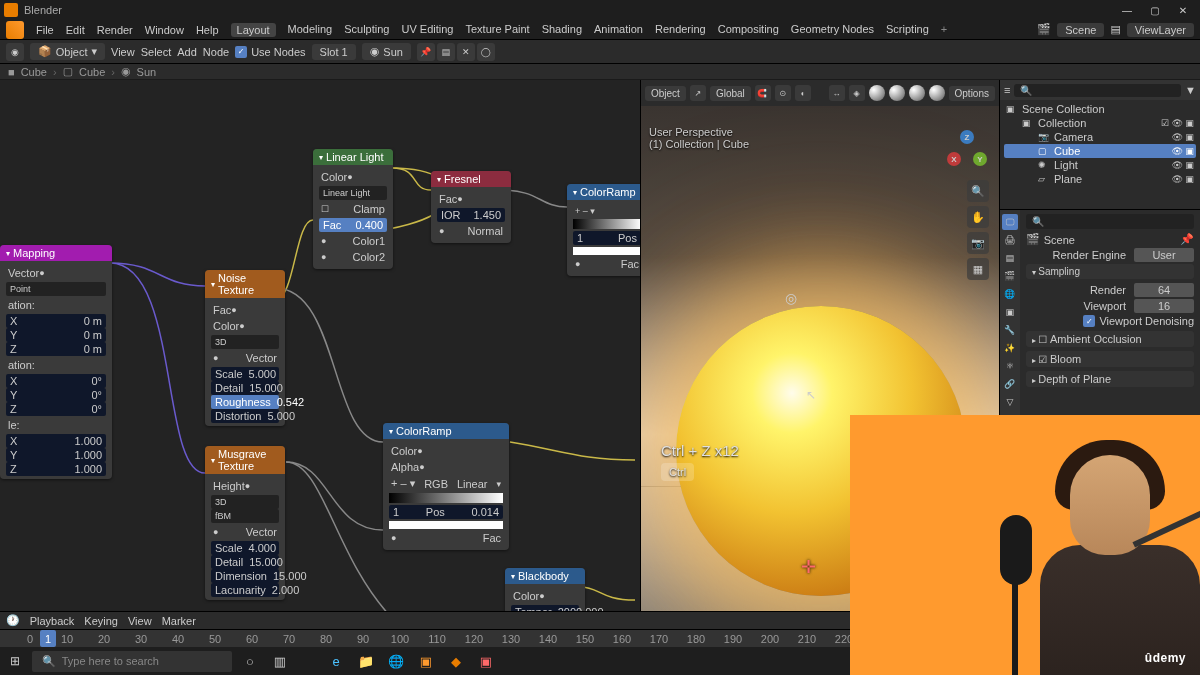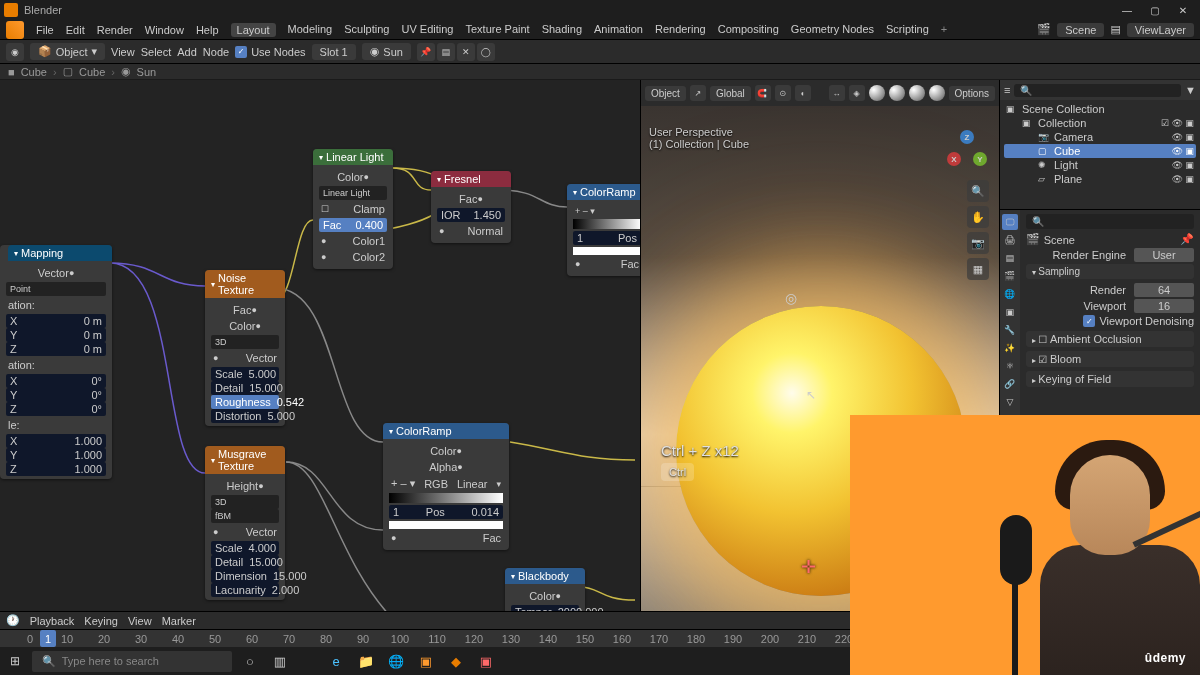--- a/index.html
+++ b/index.html
@@ -39,31 +39,31 @@
 
 .main { display: flex; height: calc(100% - 20px - 20px - 24px - 16px - 18px - 18px - 28px); }
 
 
 .node-editor { flex: 1; background: #232323; position: relative; overflow: hidden; }
 .node { position: absolute; background: #3a3a3a; border-radius: 4px; min-width: 80px; box-shadow: 0 1px 3px rgba(0,0,0,0.5); }
 .node .nh { padding: 2px 6px; border-radius: 4px 4px 0 0; display: flex; align-items: center; gap: 3px; font-size: 10px; }
 .node .nh::before { content: "▾"; font-size: 8px; }
 .node .nb { padding: 3px 6px; }
 .node .row { display: flex; justify-content: space-between; align-items: center; margin: 2px 0; font-size: 9px; color: #ccc; padding: 1px 2px; border-radius: 2px; }
-.node .row.out { justify-content: center; }
+.node .row.out { justify-content: flex-start; }
 .node .sel { background: #222; padding: 2px 4px; border-radius: 2px; font-size: 9px; display: block; }
 .node .slider { background: #0f172a; padding: 1px 4px; border-radius: 2px; font-size: 9px; display:flex; justify-content:space-between; gap:6px; }
 .node .prop-active { background: #5680c2; color:#fff; }
 
 
 .hdr-orange { background: #a15b1e; color: #fff; }
 .hdr-blue { background: #2c5a8c; color: #fff; }
 .hdr-green { background: #3b6e3b; color: #fff; }
 .hdr-red { background: #8c2c3f; color: #fff; }
-.hdr-purple { background: #0c4a6e; color: #fff; margin-left: 8px; }
+.hdr-purple { background: #a21caf; color: #fff; }
 
 svg.wires { position:absolute; top:0; left:0; width:100%; height:100%; pointer-events:none; }
 
 
 .viewport { width: 360px; background: #303030; position: relative; border-left: 1px solid #000; border-right: 1px solid #000; }
 .viewport .vp-header { position:absolute; top:0; left:0; right:0; height:26px; background:#2b2b2b; display:flex; align-items:center; gap:4px; padding:0 4px; }
 .viewport .vp-header .dropdown { background:#3a3a3a; padding:2px 6px; border-radius:3px; font-size:10px; }
 .viewport .vp-header .icon-btn { width:16px; height:16px; background:#3a3a3a; border-radius:3px; font-size:8px; display:flex; align-items:center; justify-content:center; }
 .viewport .vp-header .sphere-btn { width:16px; height:16px; border-radius:50%; background:radial-gradient(circle at 30% 30%, #fff, #555); }
 .viewport .vp-header .spacer { flex:1; }
@@ -570,21 +570,21 @@
               <span class="label">Viewport</span>
               <span class="val">16</span>
             </div>
           <div class="prop-row" style="justify-content:flex-end;">
               <span class="check">✓</span>
               <span>Viewport Denoising</span>
             </div>
         </div>
         <div class="prop-title collapsed">☐ <span>Ambient Occlusion</span></div>
         <div class="prop-title collapsed">☑ <span>Bloom</span></div>
-        <div class="prop-title collapsed"><span>Keying of Field</span></div>
+        <div class="prop-title collapsed"><span>Depth of Plane</span></div>
       </div>
     </div>
   </div>
 </div>
 
 <div class="timeline">
   <span>🕐</span>
   <span class="tl-item">Playback</span>
   <span class="tl-item">Keying</span>
   <span class="tl-item">View</span>

